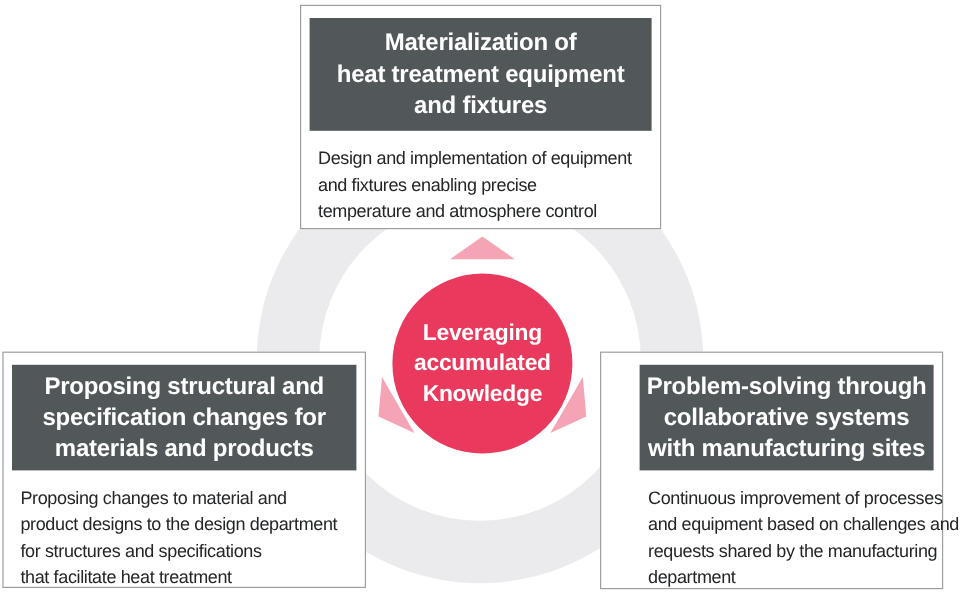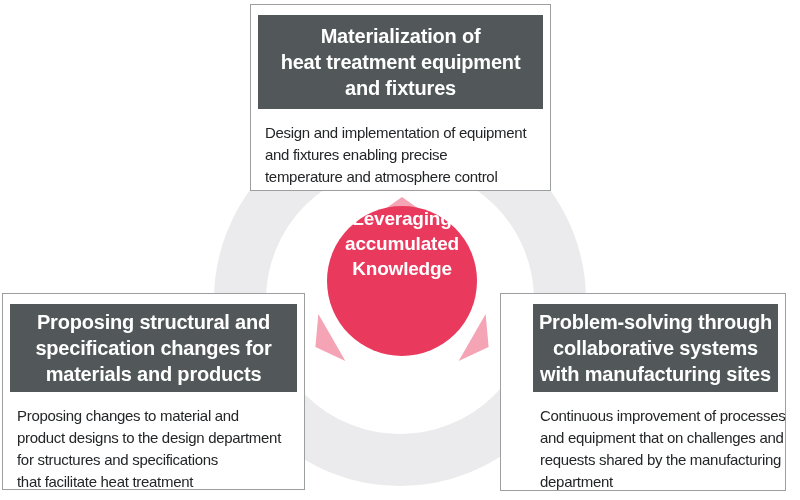--- a/index.html
+++ b/index.html
@@ -26,26 +26,27 @@
     border: 52px solid #ebebed;
     border-radius: 50%;
     box-sizing: content-box;
     z-index: 0;
   }
 
   
   .circle {
     position: absolute;
     left: 327px;
-    top: 206px;
+    top: 228px;
     width: 150px;
     height: 150px;
     border-radius: 50%;
     background: #e93a5d;
     display: flex;
+    align-items: center;
     justify-content: center;
     z-index: 1;
   }
   .circle-label {
     color: #ffffff;
     font-size: 19px;
     font-weight: 700;
     line-height: 1.32;
     text-align: center;
     white-space: pre-line;
@@ -164,18 +165,18 @@
 temperature and atmosphere control</p>
   </section>
 
   <section class="card card-right">
     <header class="card-head">
       <h2 class="card-title">Problem-solving through
 collaborative systems
 with manufacturing sites</h2>
     </header>
     <p class="card-body">Continuous improvement of processes
-and equipment that on challenges and
+and equipment based on challenges and
 requests shared by the manufacturing
 department</p>
   </section>
 
 </div>
 
 </body></html>

